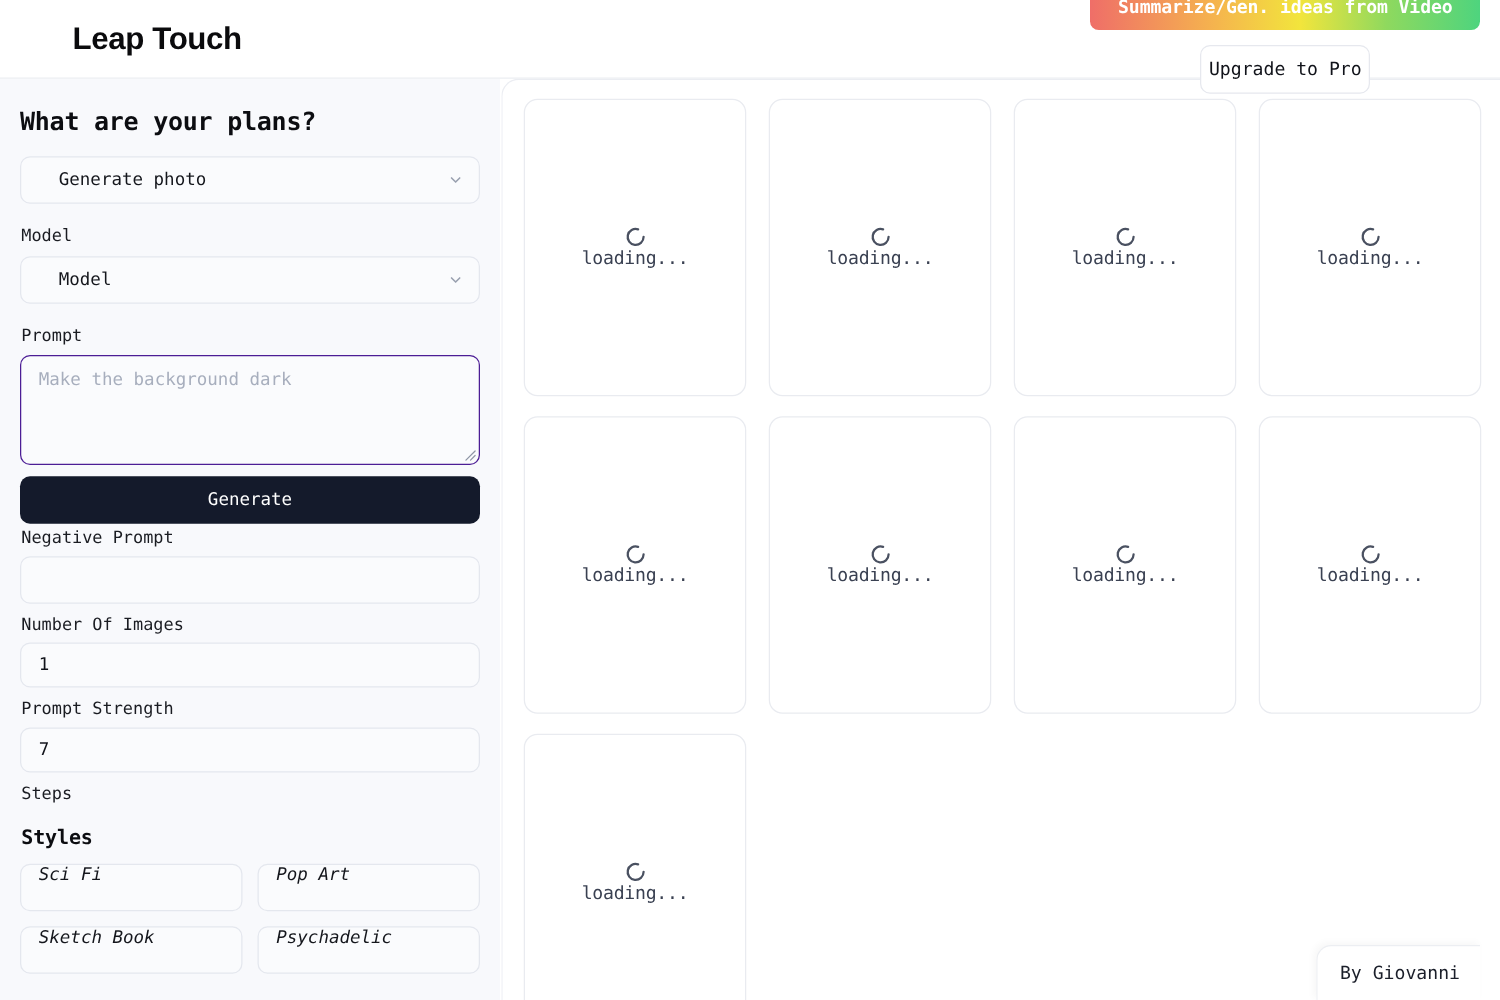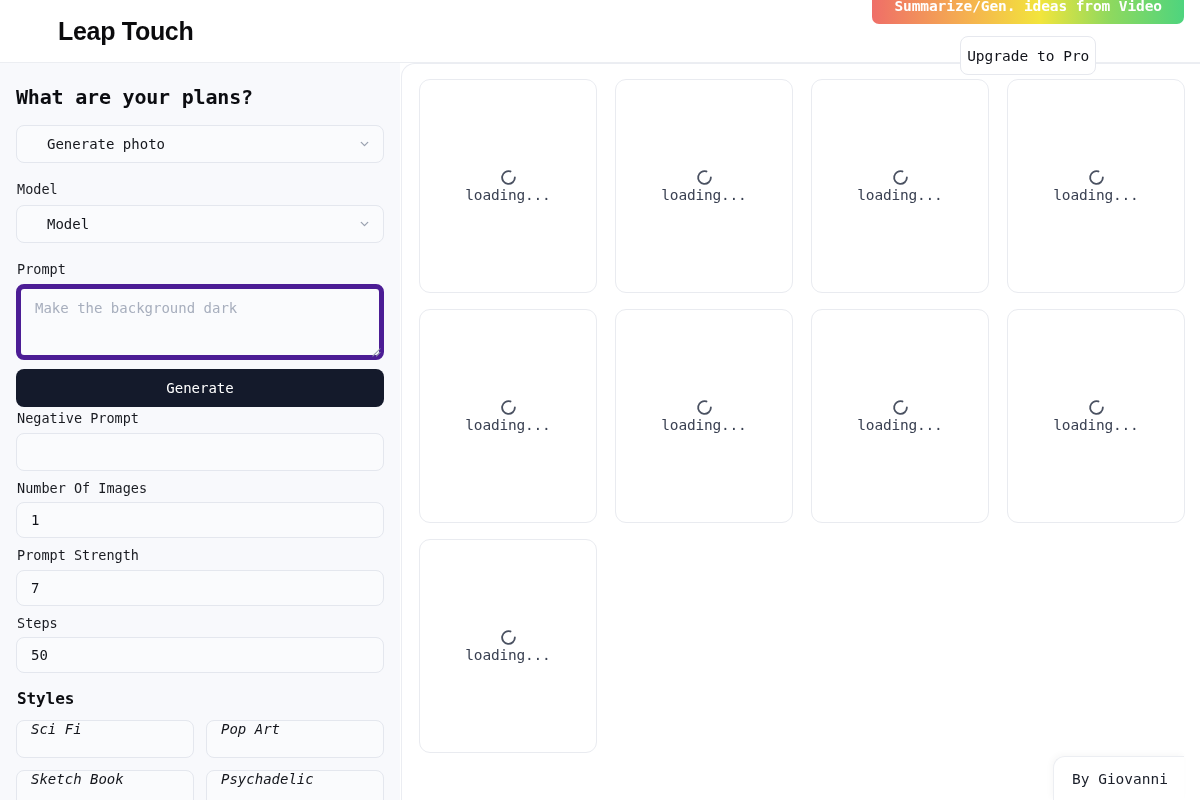--- a/index.html
+++ b/index.html
@@ -142,22 +142,22 @@
     top: 50%;
     transform: translateY(-50%);
     width: 13px;
     height: 13px;
     pointer-events: none;
     color: #9aa1b0;
   }
 
   .textarea-box {
     width: 368px;
-    height: 76px;
-    border: 5px solid #4c1d95;
+    height: 88px;
+    border: 1px solid #4c1d95;
     border-radius: 8px;
     background: #fafbfd;
     padding: 11px 14px;
     font-family: "DejaVu Sans Mono", "Liberation Mono", monospace;
     font-size: 14px;
     color: #737373;
     resize: none;
     outline: none;
     display: block;
     position: relative;
@@ -274,21 +274,21 @@
   }
 
   .card-grid {
     display: grid;
     grid-template-columns: repeat(4, 178px);
     gap: 16px 18px;
   }
 
   .gen-card {
     width: 178px;
-    height: 214px;
+    height: 238px;
     border: 1px solid #e9ebf0;
     border-radius: 11px;
     background: #ffffff;
     display: flex;
     flex-direction: column;
     align-items: center;
     justify-content: center;
     gap: 2px;
   }
 
@@ -386,21 +386,20 @@
         <input class="input-box" value="1" style="">
       </div>
 
       <div class="fld">
         <div class="field-label">Prompt Strength</div>
         <input class="input-box" value="7" style="">
       </div>
 
       <div class="fld">
         <div class="field-label">Steps</div>
-        <input class="input-box" value="50" style="">
       </div>
 
       <div class="styles-title">Styles</div>
       <div class="styles-grid">
         <div class="style-chip">
             <span>Sci Fi</span>
           </div>
         <div class="style-chip">
             <span>Pop Art</span>
           </div>

